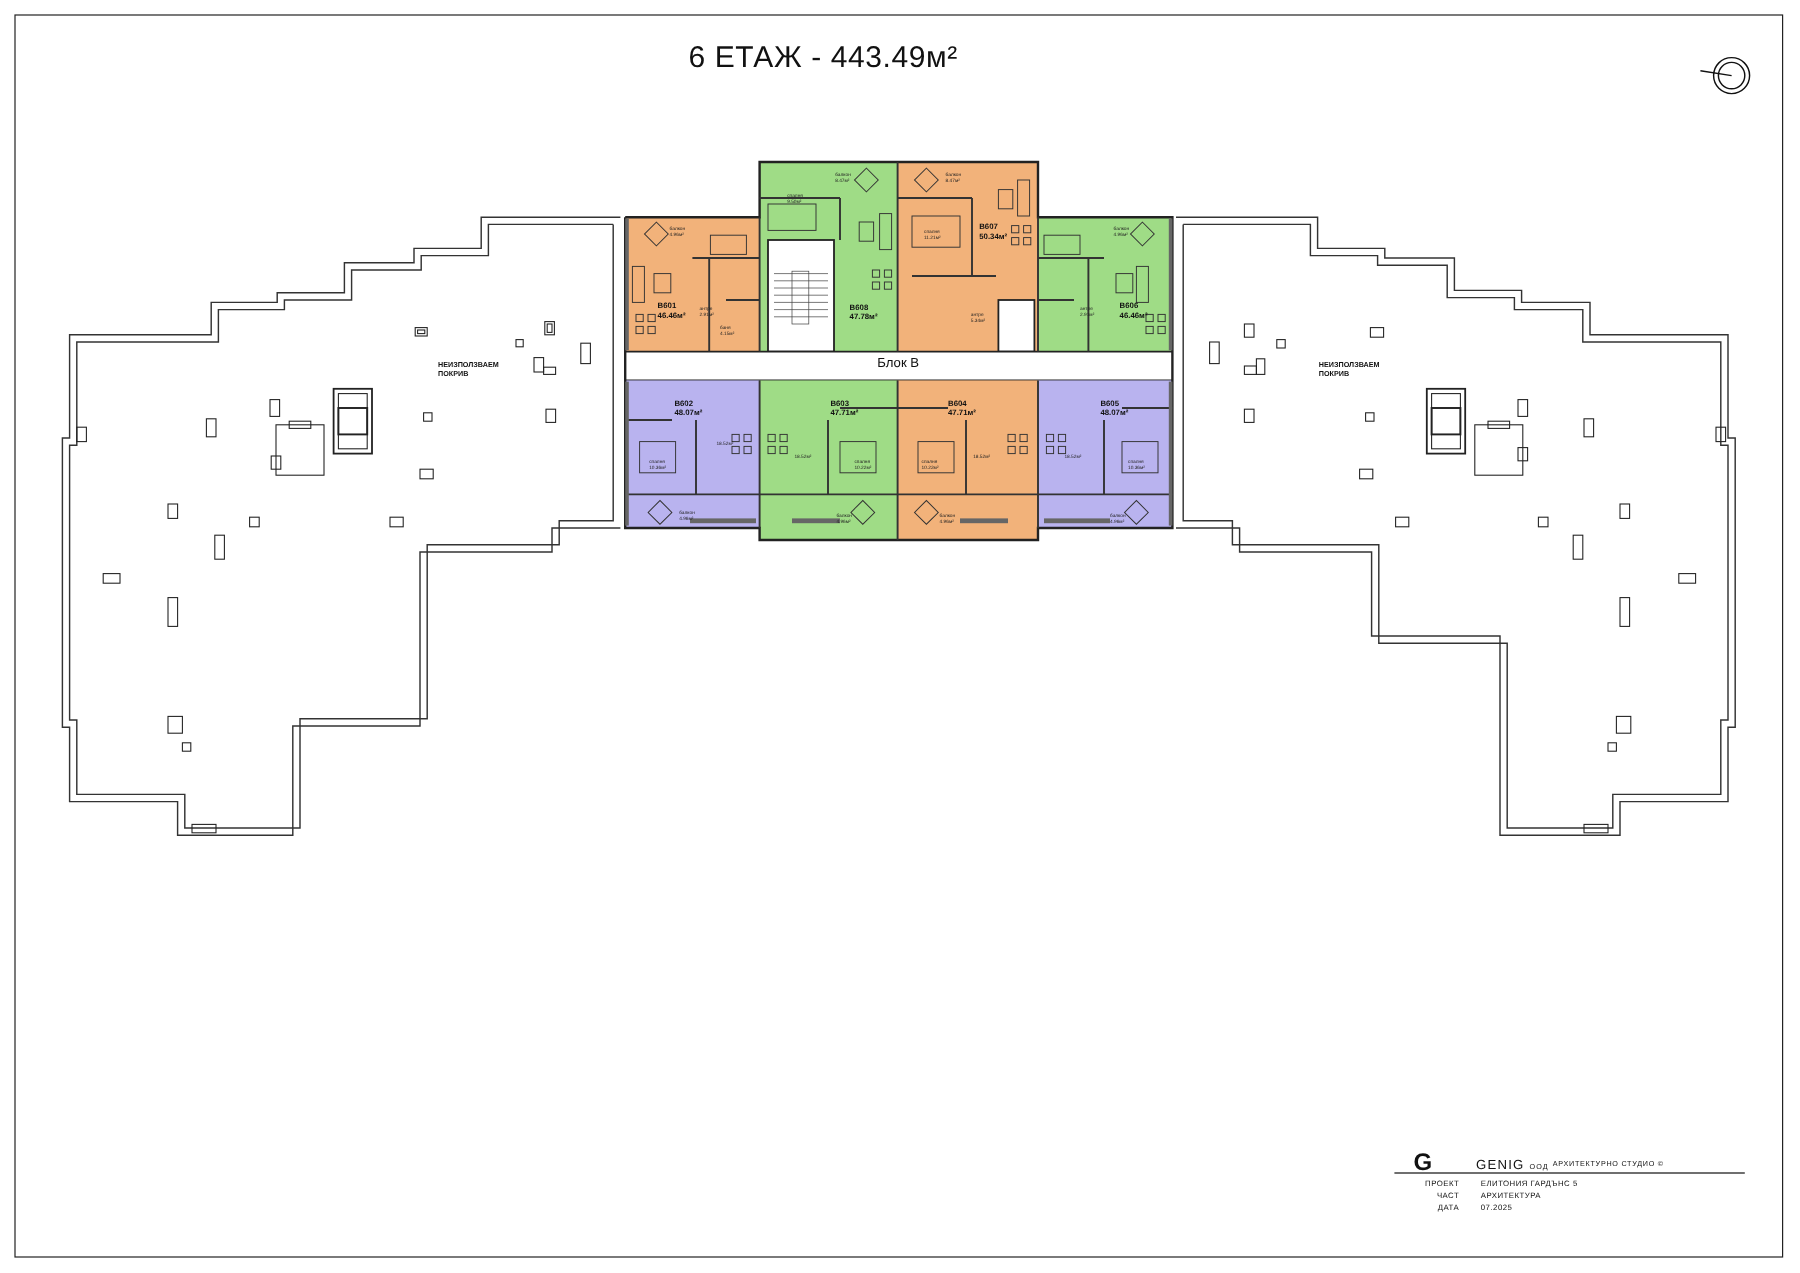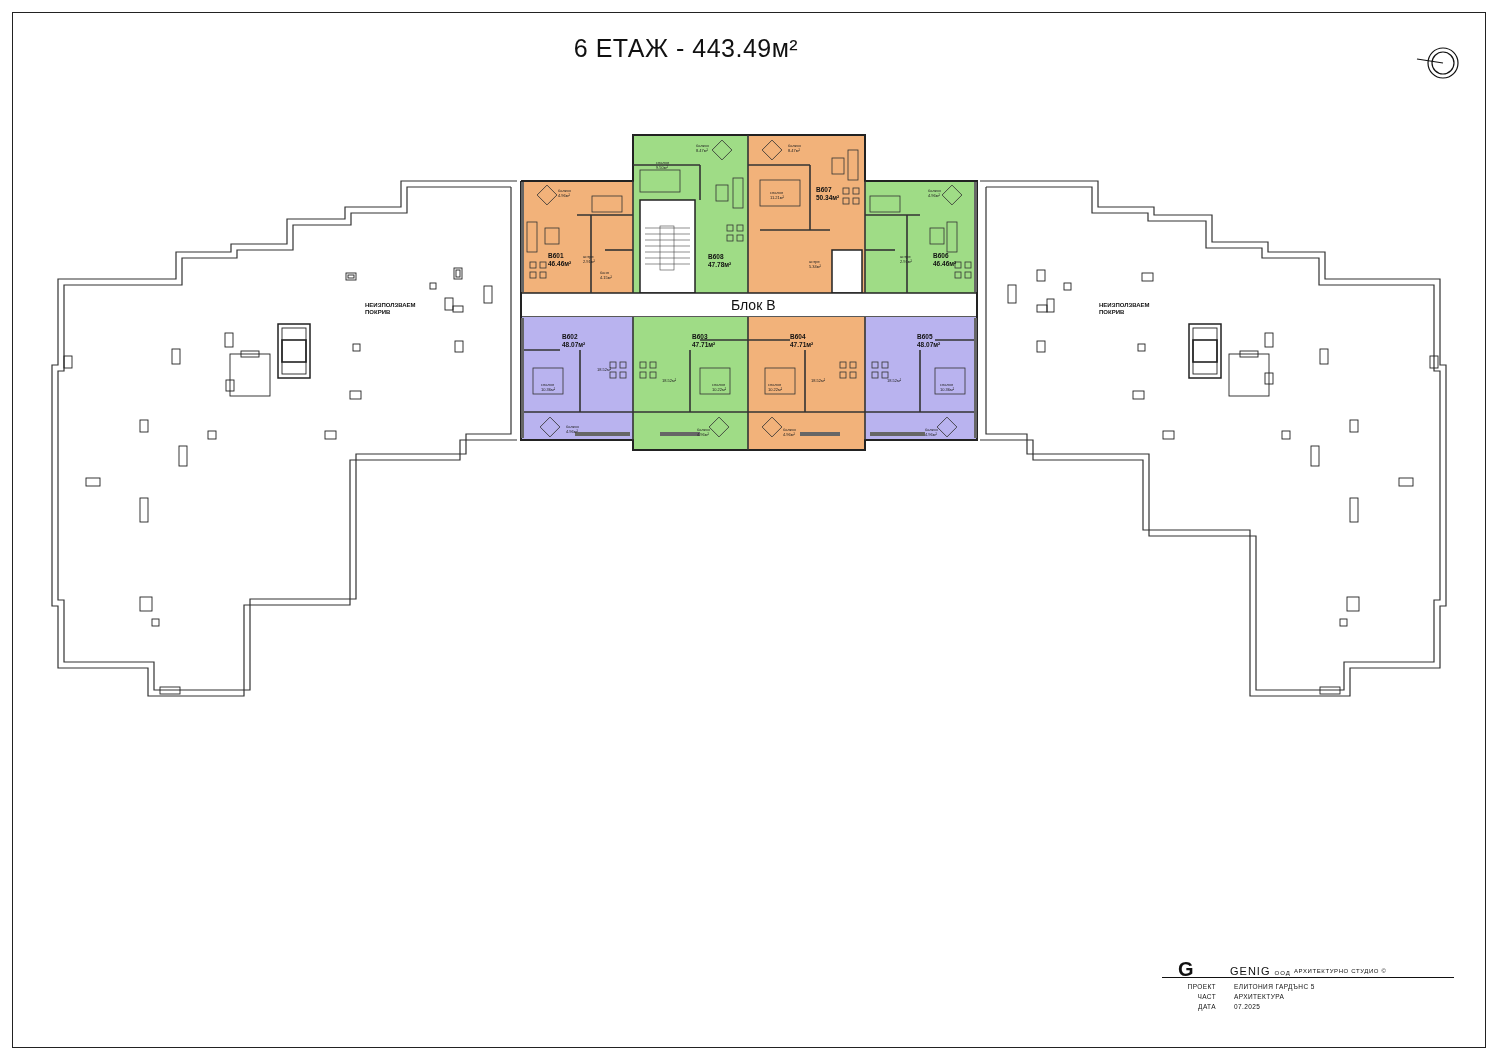--- a/index.html
+++ b/index.html
@@ -1,21 +1,21 @@
 <!DOCTYPE html>
 <html><head>
 <meta charset="utf-8">
 <style>
   html, body { margin: 0; padding: 0; background: #ffffff; }
   body { width: 1500px; height: 1061px; position: relative; overflow: hidden; font-family: "Liberation Sans", sans-serif; }
   .frame { position: absolute; left: 12px; top: 12px; width: 1474px; height: 1036px; border: 1px solid #222; box-sizing: border-box; }
   .title { position: absolute; left: 0; width: 1372px; top: 34px; text-align: center; font-size: 25px; color: #111; letter-spacing: 0.5px; }
   svg.plan { position: absolute; left: 0; top: 0; }
   .roof-label { position: absolute; font-size: 6px; font-weight: bold; color: #111; line-height: 7px; }
-  .block-label { position: absolute; font-size: 14px; color: #111; }
+  .block-label { position: absolute; font-size: 11px; color: #111; }
   .apt-label { position: absolute; font-size: 6.5px; font-weight: bold; color: #111; line-height: 8px; text-align: left; }
   .room-label { position: absolute; font-size: 4px; color: #222; line-height: 5px; }
   .titleblock { position: absolute; left: 1160px; top: 958px; width: 300px; }
   .tb-logo { position: absolute; left: 18px; top: 0; font-size: 20px; font-weight: bold; color: #111; }
   .tb-company { position: absolute; left: 70px; top: 7px; font-size: 11px; color: #111; letter-spacing: 1px; }
   .tb-company small { font-size: 6px; }
   .tb-studio { position: absolute; left: 134px; top: 10px; font-size: 6px; color: #111; letter-spacing: 0.6px; }
   .tb-line { position: absolute; left: 2px; top: 19px; width: 292px; height: 1px; background: #111; }
   .tb-row { position: absolute; font-size: 6.5px; color: #111; letter-spacing: 0.4px; }
   .tb-key { width: 56px; text-align: right; display: inline-block; }

